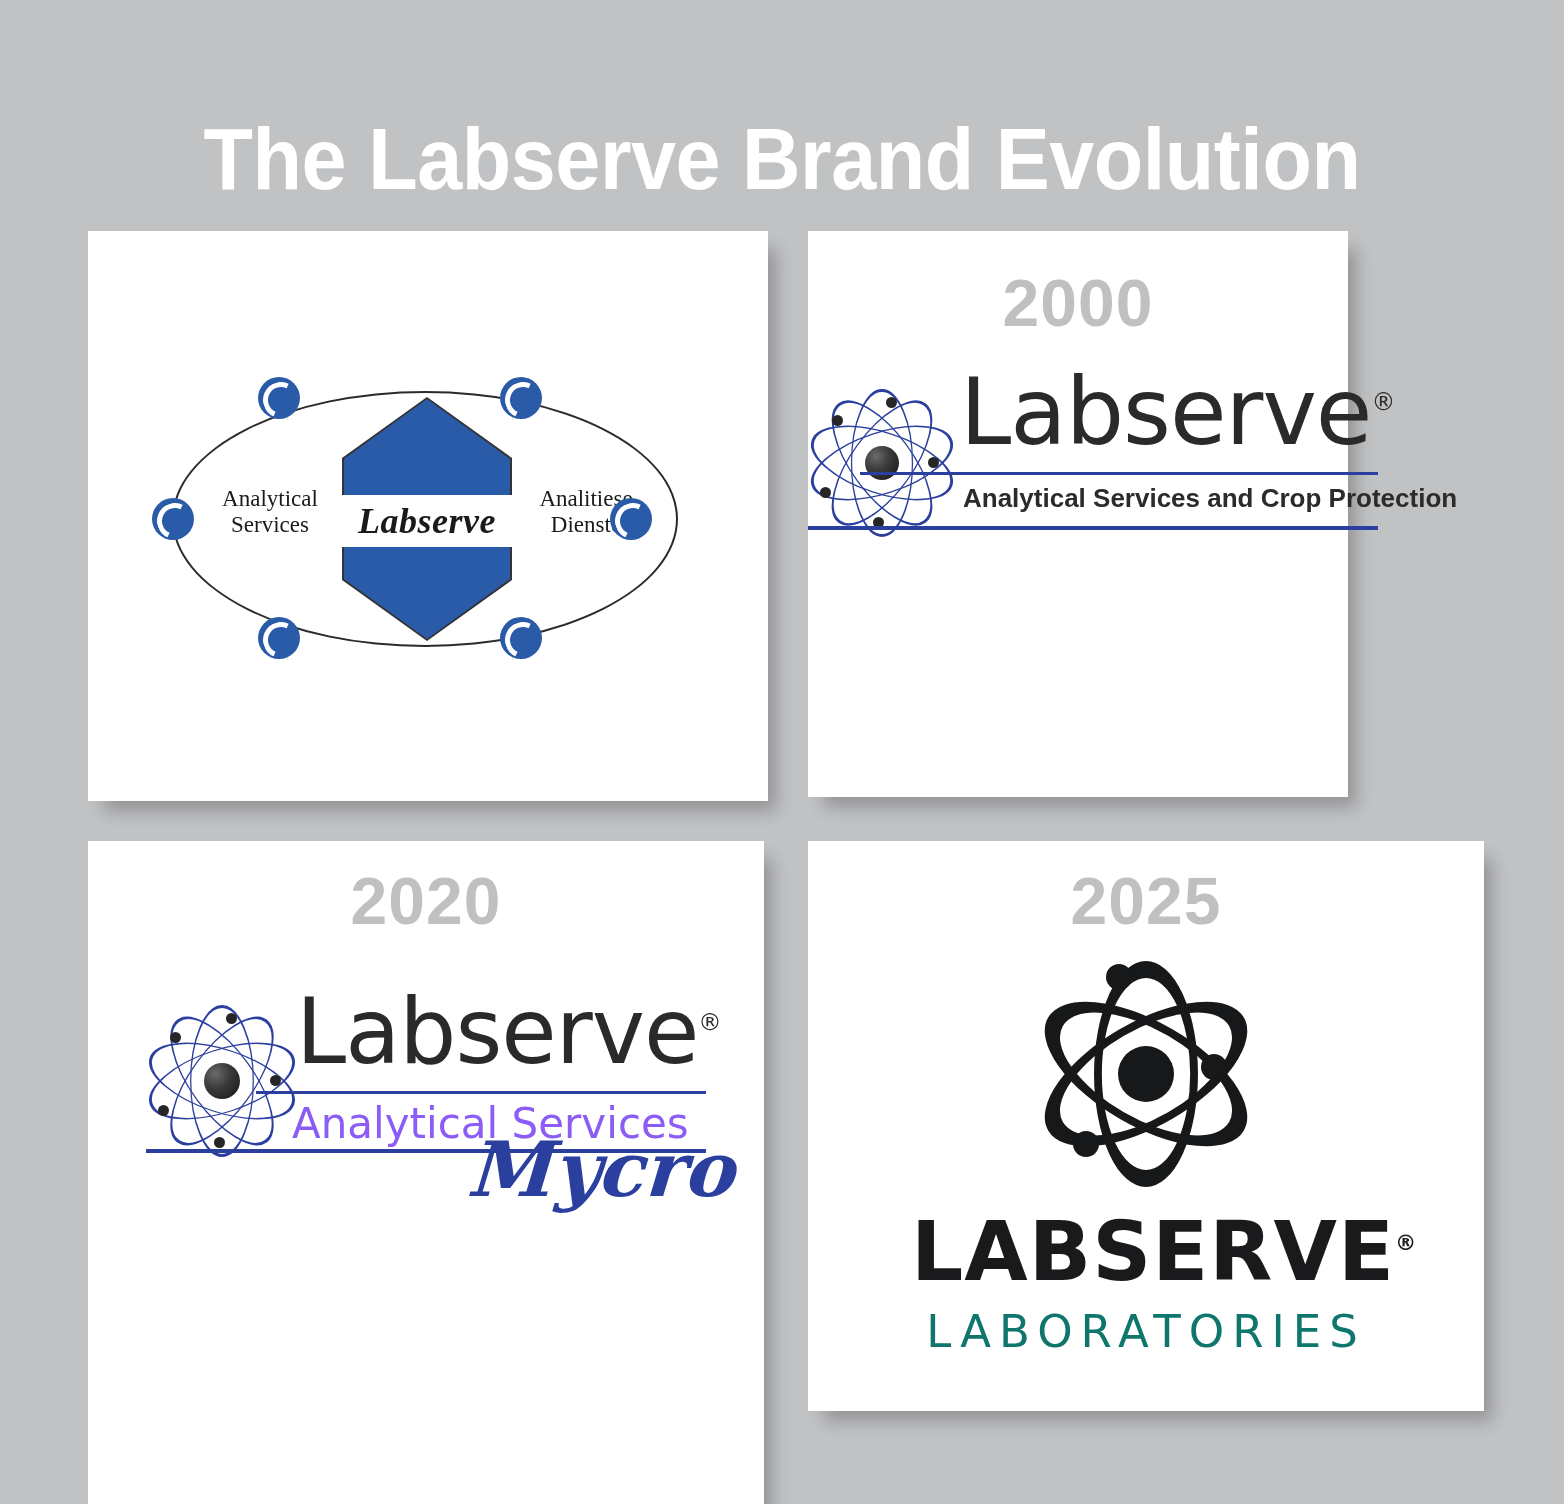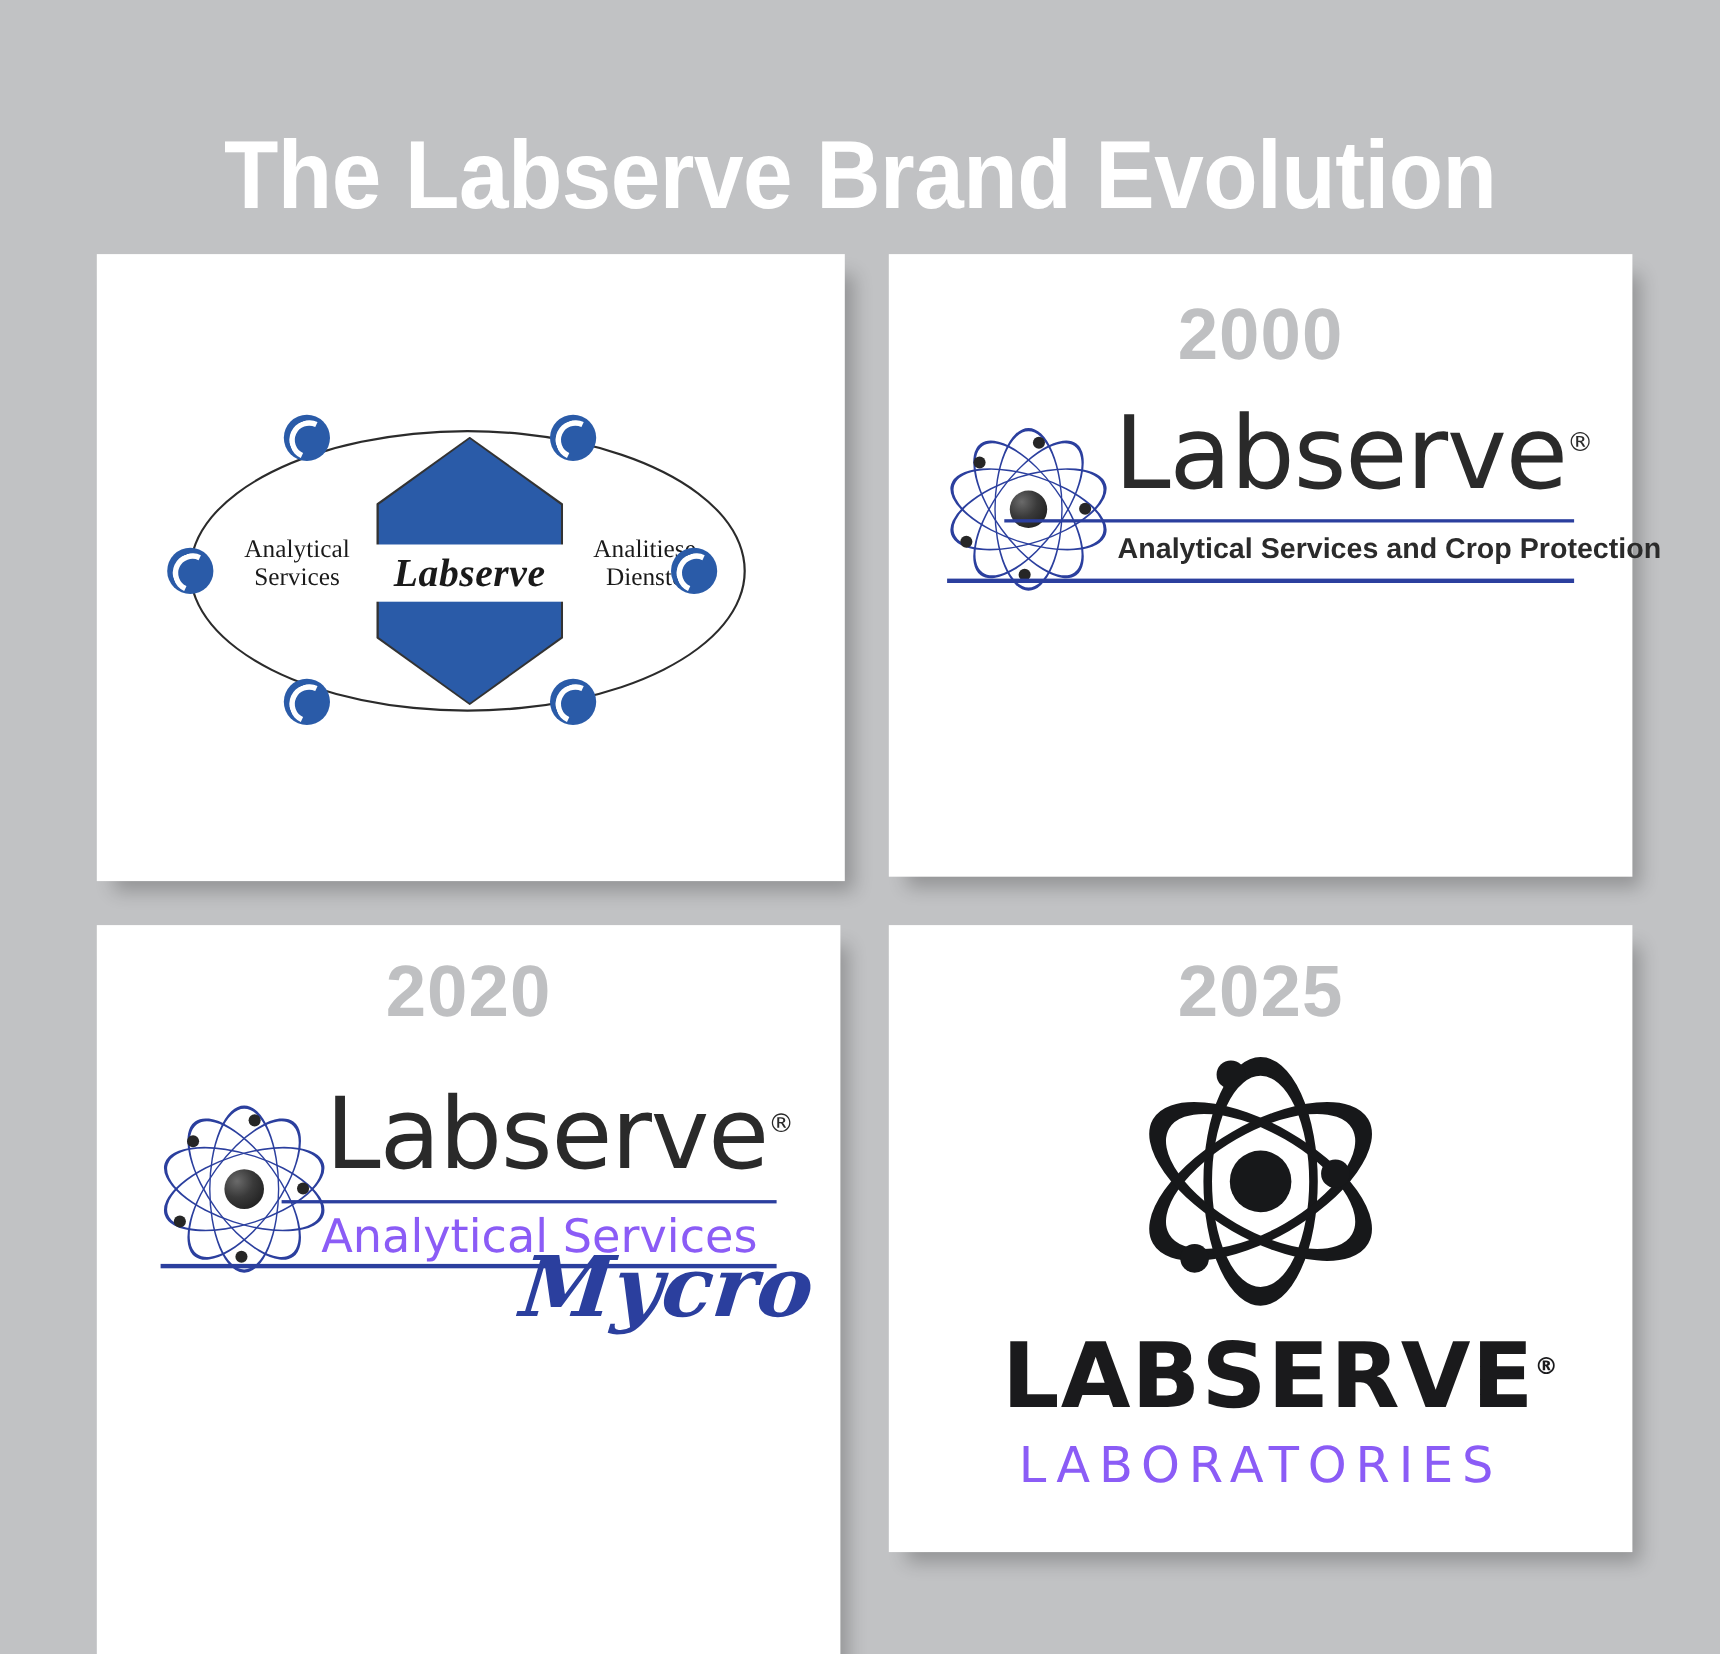--- a/index.html
+++ b/index.html
@@ -28,21 +28,21 @@
   .grid{
     position:absolute;
     left:0;top:0;width:1564px;height:1504px;
   }
   .card{
     position:absolute;
     background:#ffffff;
     box-shadow:12px 14px 16px -4px rgba(0,0,0,0.24);
   }
   #card-1978{ left:88px;  top:231px;  width:680px; height:570px; }
-  #card-2000{ left:808px; top:231px;  width:676px; height:566px; }
+  #card-2000{ left:808px; top:231px;  width:540px; height:566px; }
   #card-2020{ left:88px;  top:841px;  width:676px; height:676px; }
   #card-2025{ left:808px; top:841px;  width:676px; height:570px; }
 
   .year{
     position:absolute;
     left:0;width:100%;
     text-align:center;
     color:#bfc0c2;
     font-size:66px;
     font-weight:bold;
@@ -220,21 +220,21 @@
     font-family:"DejaVu Sans", sans-serif;
     font-weight:bold;
     color:#1a1a1c;
     letter-spacing:1px;
     white-space:nowrap;
     line-height:1;
   }
   .lab-sub{
     font-family:"DejaVu Sans", sans-serif;
     font-weight:400;
-    color:#8b5cf6;
+    color:#0f766e;
     letter-spacing:8px;
     white-space:nowrap;
     line-height:1;
   }
 </style>
 </head>
 <body>
 
 <h1 id="page-title">The Labserve Brand Evolution</h1>
 

